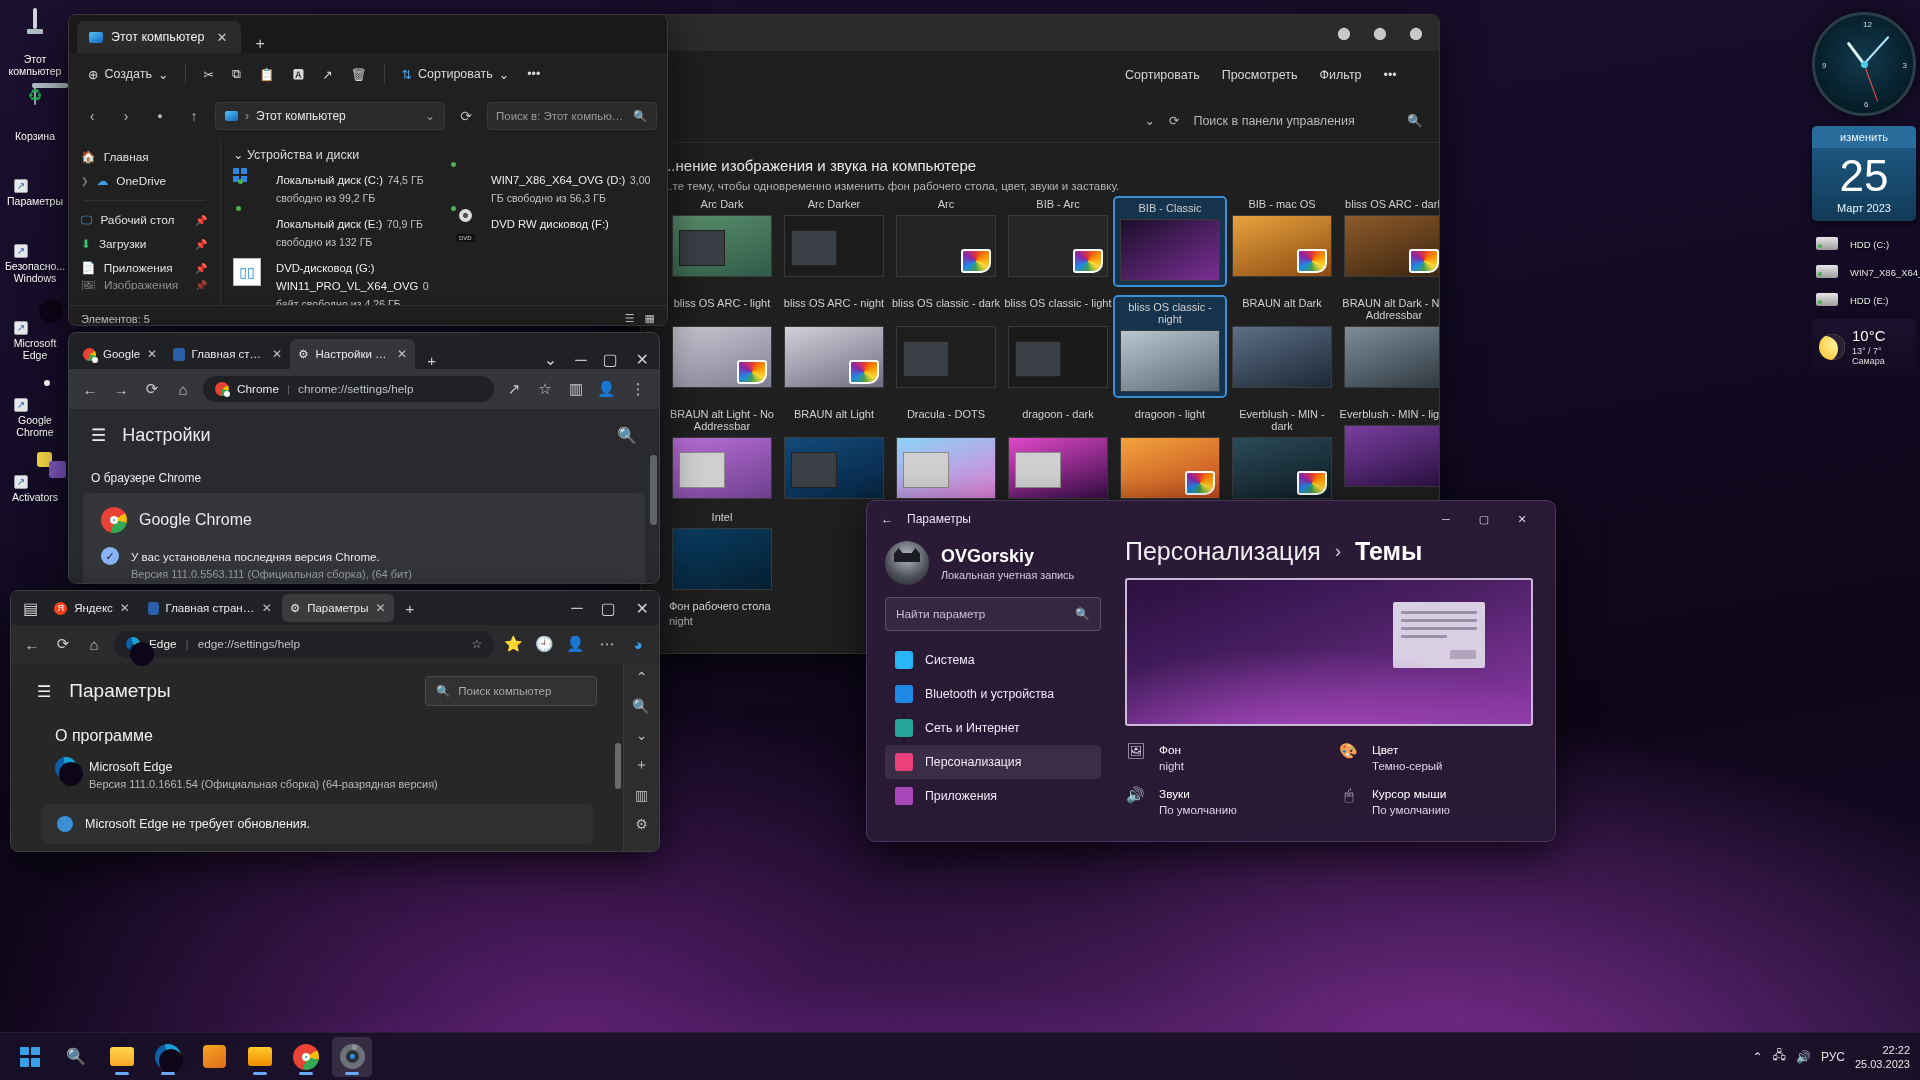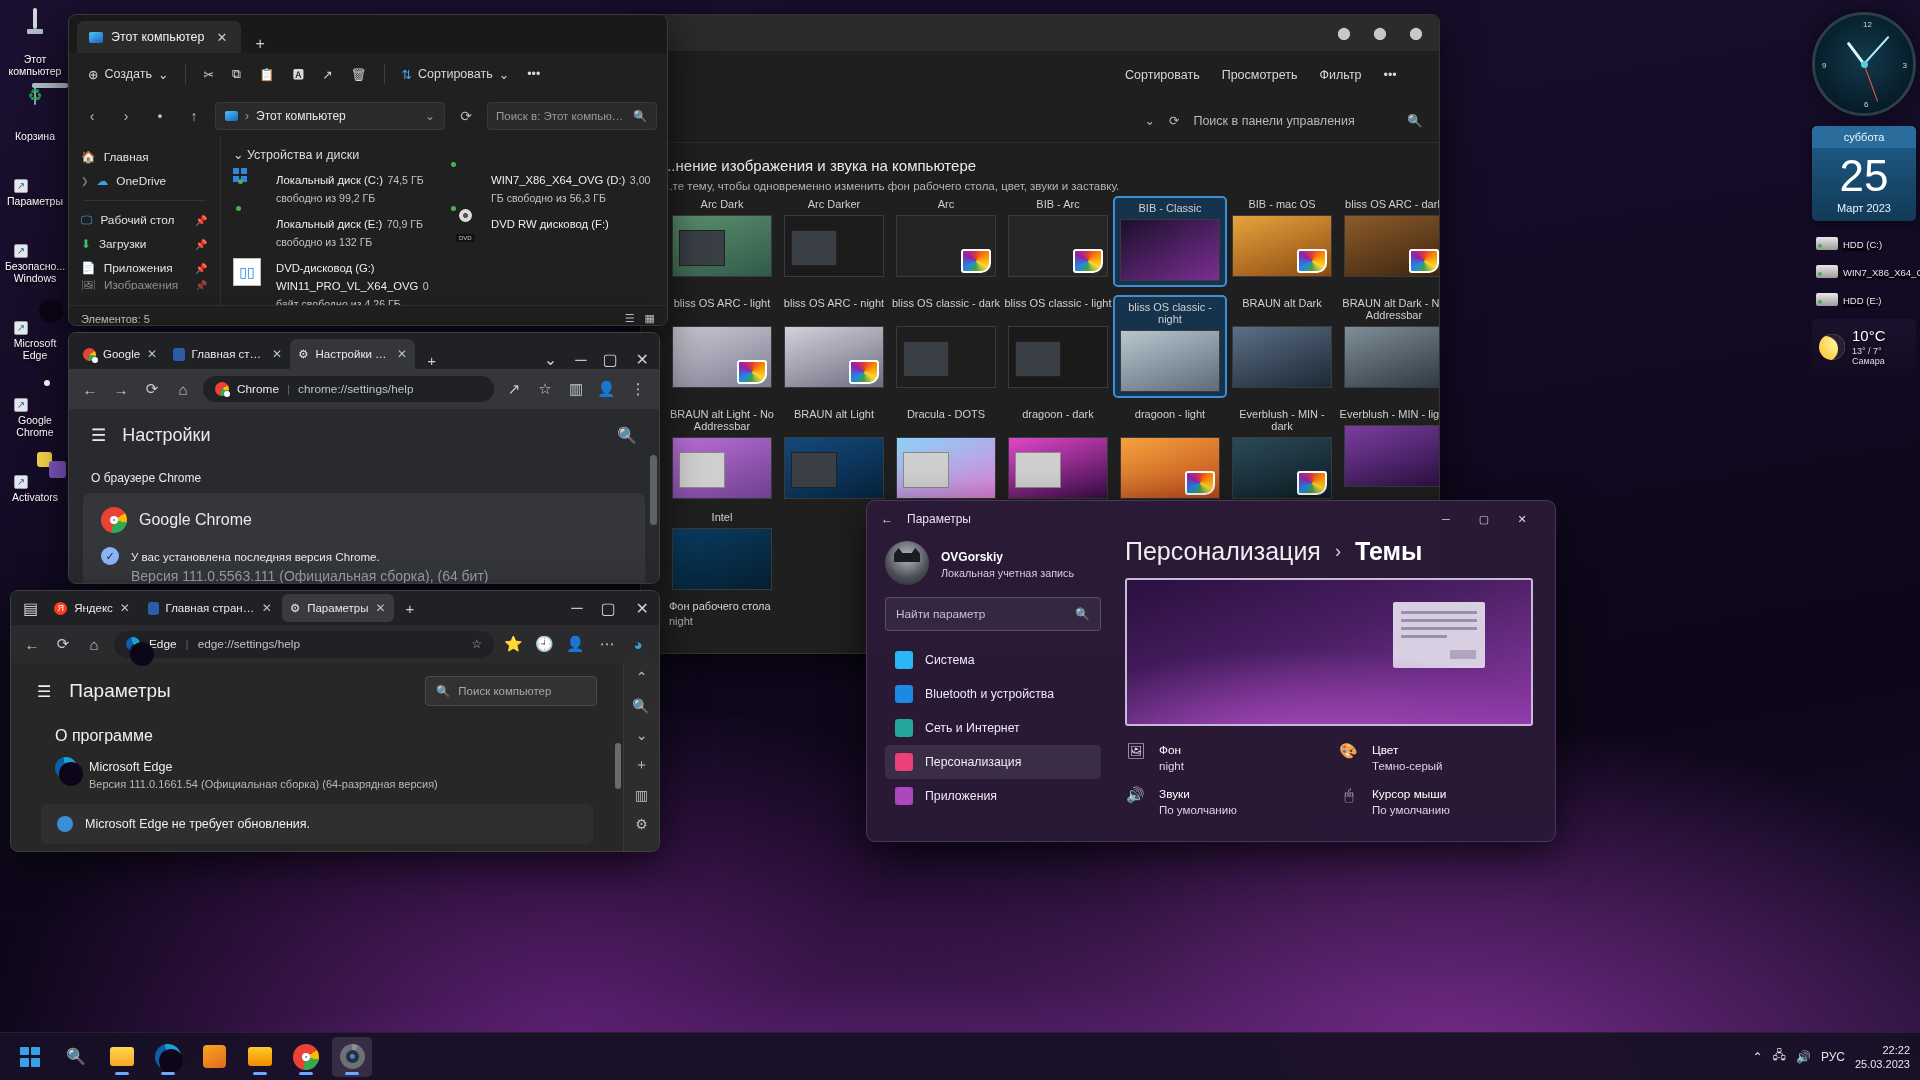--- a/index.html
+++ b/index.html
@@ -176,21 +176,21 @@
   #cr-head{height:52px;display:flex;align-items:center;gap:16px;padding:0 22px;background:#292a2d;}
   #cr-title{color:#e8eaed;font-size:18px;}
   .cr-sect{color:#e8eaed;font-size:12px;padding:10px 22px 8px;}
   .cr-card{margin:0 14px;background:#35363a;border-radius:8px;padding:14px 18px;}
   .cr-prod{display:flex;align-items:center;gap:12px;}
   .cr-prodname{color:#e8eaed;font-size:16px;}
   .cr-upd{display:flex;gap:12px;align-items:flex-start;margin-top:14px;}
   .cr-check{width:18px;height:18px;border-radius:50%;background:#8ab4f8;color:#202124;
     font-size:11px;display:flex;align-items:center;justify-content:center;flex:none;}
   .cr-up1{color:#e8eaed;font-size:11.6px;}
-  .cr-up2{color:#9aa0a6;font-size:14px;margin-top:3px;text-align:center;}
+  .cr-up2{color:#9aa0a6;font-size:11px;margin-top:3px;text-align:center;}
   .cr-scroll{position:absolute;right:2px;top:46px;width:7px;height:70px;background:#5f6368;border-radius:4px;}
 
   
   #ed-win{left:10px;top:590px;width:650px;height:262px;background:#202124;
     border:1px solid #3c4043;border-radius:8px;}
   #ed-tabs{height:34px;background:#202124;display:flex;align-items:center;padding-left:6px;gap:2px;}
   .ed-tab{height:28px;display:flex;align-items:center;gap:7px;padding:0 8px;border-radius:6px;
     color:#e8eaed;font-size:11.5px;max-width:140px;}
   .ed-tab.active{background:#3b3b3e;}
   #ed-omni{height:38px;display:flex;align-items:center;gap:9px;padding:0 10px;background:#2b2b2e;}
@@ -221,21 +221,21 @@
   .st-wb{margin-left:auto;display:flex;gap:0;}
   .st-wb span{width:38px;height:30px;display:flex;align-items:center;justify-content:center;
     color:#ded5e6;font-size:11px;}
   #st-main{display:flex;height:300px;}
   #st-left{width:244px;padding:0 10px 0 18px;}
   .st-acct{display:flex;gap:12px;align-items:center;padding:4px 0 12px;}
   .st-av{width:44px;height:44px;border-radius:50%;flex:none;overflow:hidden;
     background:radial-gradient(circle at 50% 35%,#b9bcc4,#4a4d55 60%,#23252b);position:relative;}
   .st-av:after{content:"";position:absolute;left:9px;top:7px;width:26px;height:14px;
     background:#1a1c21;clip-path:polygon(0 40%,18% 0,32% 35%,68% 35%,82% 0,100% 40%,100% 100%,0 100%);}
-  .st-an{color:#fff;font-size:12px;font-weight:bold;}
+  .st-an{color:#fff;font-size:18px;font-weight:bold;}
   .st-ad{color:#d6cde0;font-size:10.8px;margin-top:2px;}
   #st-sbox{height:34px;background:rgba(255,255,255,.06);border:1px solid rgba(255,255,255,.18);
     border-radius:4px;display:flex;align-items:center;justify-content:space-between;
     padding:0 10px;color:#c9bed6;font-size:11.8px;margin-bottom:12px;}
   .st-nav{display:flex;align-items:center;gap:12px;padding:8px 10px;border-radius:5px;
     color:#f0e9f6;font-size:12.3px;}
   .st-nav.sel{background:rgba(255,255,255,.09);}
   .st-nav .ni{width:18px;height:18px;border-radius:3px;flex:none;}
   #st-right{flex:1;padding:0 22px 0 14px;position:relative;}
   #st-bread{display:flex;align-items:center;gap:14px;color:#fff;}
@@ -267,21 +267,21 @@
   #cl-m{width:2px;height:37px;background:#b3e5fc;transform:translateX(-50%) rotate(42deg);}
   #cl-s{width:1px;height:40px;background:#ff5252;transform:translateX(-50%) rotate(160deg);}
   #cl-pin{position:absolute;left:50%;top:50%;width:7px;height:7px;margin:-3.5px 0 0 -3.5px;
     border-radius:50%;background:#4dd0e1;}
   #cal-g{width:104px;margin:0 auto 10px;border-radius:5px;overflow:hidden;
     background:linear-gradient(180deg,#1f5f8b,#123a57);text-align:center;
     box-shadow:0 3px 10px rgba(0,0,0,.5);}
   #cal-top{background:#2a6d9c;color:#eaf6ff;font-size:11px;padding:5px 0;}
   #cal-day{color:#fff;font-size:44px;line-height:48px;padding:4px 0 2px;}
   #cal-mon{color:#eaf6ff;font-size:11px;padding:0 0 7px;}
-  .hdd-g{display:flex;align-items:center;gap:5px;padding:3px 4px;margin:0 auto 4px;width:104px;text-decoration:underline;}
+  .hdd-g{display:flex;align-items:center;gap:12px;padding:3px 4px;margin:0 auto 4px;width:104px;}
   .hdd-ic{width:22px;height:13px;flex:none;border-radius:2px;
     background:linear-gradient(180deg,#e8e8e8,#9b9b9b);position:relative;}
   .hdd-ic:after{content:"";position:absolute;left:2px;bottom:2px;width:4px;height:4px;
     border-radius:50%;background:#4caf50;}
   .hdd-nm{color:#e6e6e6;font-size:9.5px;white-space:nowrap;overflow:hidden;text-overflow:ellipsis;flex:1;
     text-shadow:0 1px 2px #000;}
   .hdd-bar{width:100%;height:4px;background:#3a3a3a;border-radius:2px;overflow:hidden;margin-top:2px;}
   .hdd-fill{height:100%;background:#2196f3;}
   #wx-g{width:104px;margin:8px auto 0;border-radius:5px;padding:8px 7px;
     background:linear-gradient(180deg,rgba(30,20,50,.75),rgba(18,12,32,.75));
@@ -869,21 +869,21 @@
     <span class="cl-num" style="left:48px;top:5px">12</span>
     <span class="cl-num" style="right:6px;top:46px">3</span>
     <span class="cl-num" style="left:49px;bottom:4px">6</span>
     <span class="cl-num" style="left:7px;top:46px">9</span>
     <span class="cl-hand" id="cl-h"></span>
     <span class="cl-hand" id="cl-m"></span>
     <span class="cl-hand" id="cl-s"></span>
     <span id="cl-pin"></span>
   </div>
   <div id="cal-g">
-    <div id="cal-top">суббота</div>
+    <div id="cal-top">изменить</div>
     <div id="cal-day">25</div>
     <div id="cal-mon">Март 2023</div>
   </div>
   <div class="hdd-g">
     <span class="hdd-ic"></span>
     <span style="flex:1"><span class="hdd-nm">HDD (C:)</span>
       <span class="hdd-bar"><span class="hdd-fill" style="width:25%"></span></span></span>
   </div>
   <div class="hdd-g">
     <span class="hdd-ic"></span>

